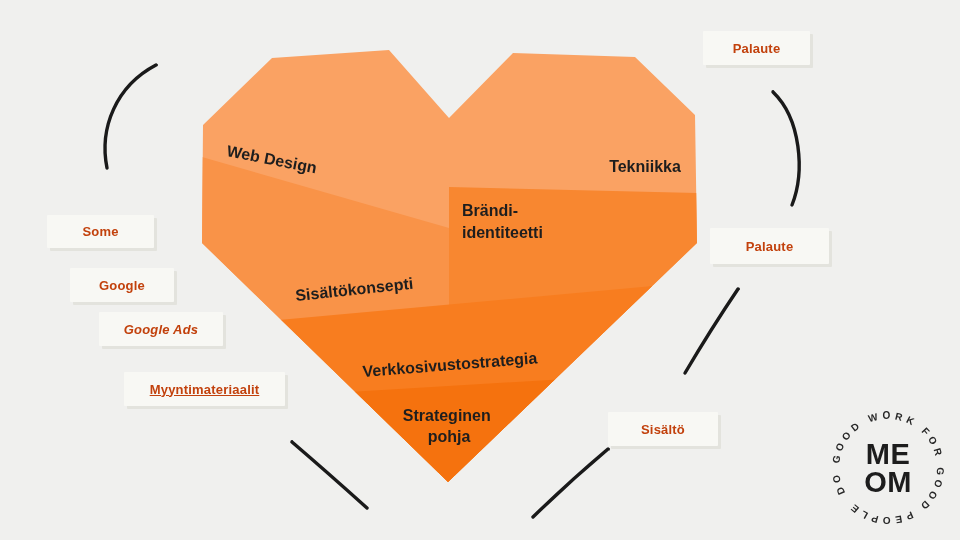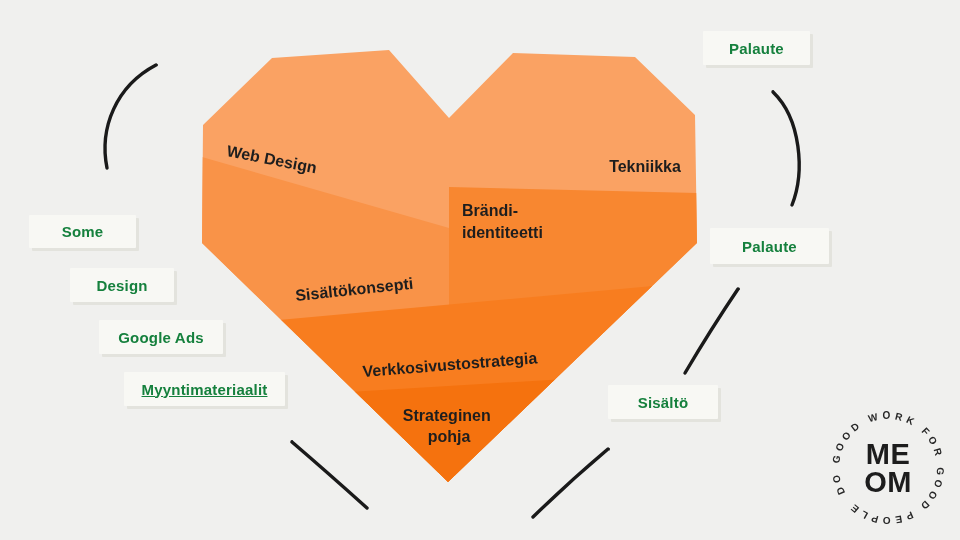--- a/index.html
+++ b/index.html
@@ -9,21 +9,21 @@
     font-family:"Liberation Sans",sans-serif;
   }
   #diagram{position:absolute;left:0;top:0;width:960px;height:540px;}
   .heart-label{
     fill:#1e1e1e;font-weight:700;font-size:16px;
     font-family:"Liberation Sans",sans-serif;
   }
   .label-box{
     position:absolute;display:flex;align-items:center;justify-content:center;
     background:#f8f8f4;box-shadow:3px 3px 0 #e3e3dd;
-    font-weight:700;font-size:15px;color:#15803d;border-radius:1px;
+    font-weight:700;font-size:13px;color:#c2410c;border-radius:1px;
     letter-spacing:.2px;
   }
   .logo-ring{
     font-weight:700;font-size:10px;letter-spacing:3.2px;fill:#272727;
     font-family:"Liberation Sans",sans-serif;
   }
   .logo-center{
     font-weight:700;font-size:29px;letter-spacing:.5px;fill:#1d1d1d;
     text-anchor:middle;font-family:"Liberation Sans",sans-serif;
   }
@@ -83,18 +83,18 @@
     </defs>
     <text class="logo-ring">
       <textPath href="#logo-ring-path" startOffset="0" textLength="296" lengthAdjust="spacing">DO GOOD WORK FOR GOOD PEOPLE</textPath>
     </text>
     <text class="logo-center" x="0" y="-4">ME</text>
     <text class="logo-center" x="0" y="24">OM</text>
   </g>
 </svg>
 
 <div class="label-box" style="left:703px;top:31px;width:107px;height:34px;">Palaute</div>
-<div class="label-box" style="left:29px;top:215px;width:107px;height:33px;">Some</div>
-<div class="label-box" style="left:70px;top:268px;width:104px;height:34px;">Design</div>
-<div class="label-box" style="left:99px;top:320px;width:124px;height:34px;">Google Ads</div>
+<div class="label-box" style="left:47px;top:215px;width:107px;height:33px;">Some</div>
+<div class="label-box" style="left:70px;top:268px;width:104px;height:34px;">Google</div>
+<div class="label-box" style="left:99px;top:312px;width:124px;height:34px;font-style:italic;">Google Ads</div>
 <div class="label-box" style="left:124px;top:372px;width:161px;height:34px;text-decoration:underline;">Myyntimateriaalit</div>
 <div class="label-box" style="left:710px;top:228px;width:119px;height:36px;">Palaute</div>
-<div class="label-box" style="left:608px;top:385px;width:110px;height:34px;">Sisältö</div>
+<div class="label-box" style="left:608px;top:412px;width:110px;height:34px;">Sisältö</div>
 
 </body></html>

